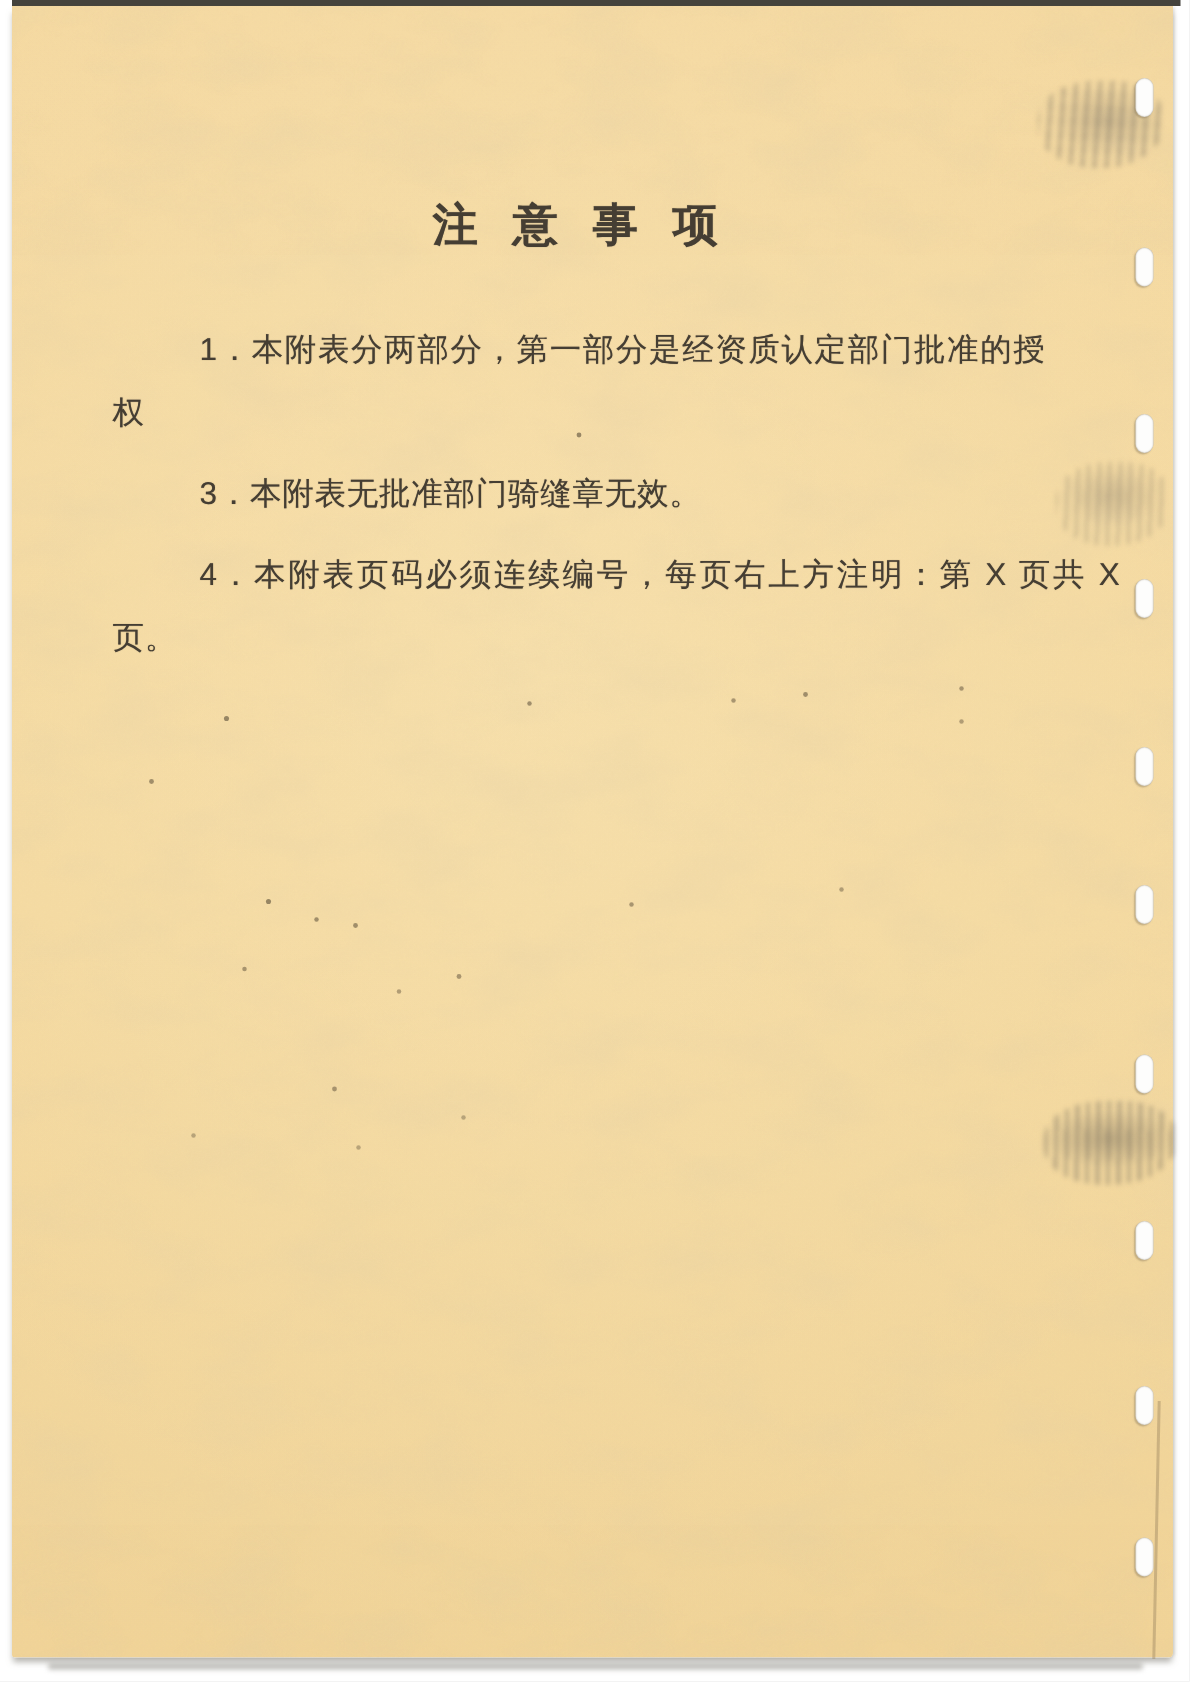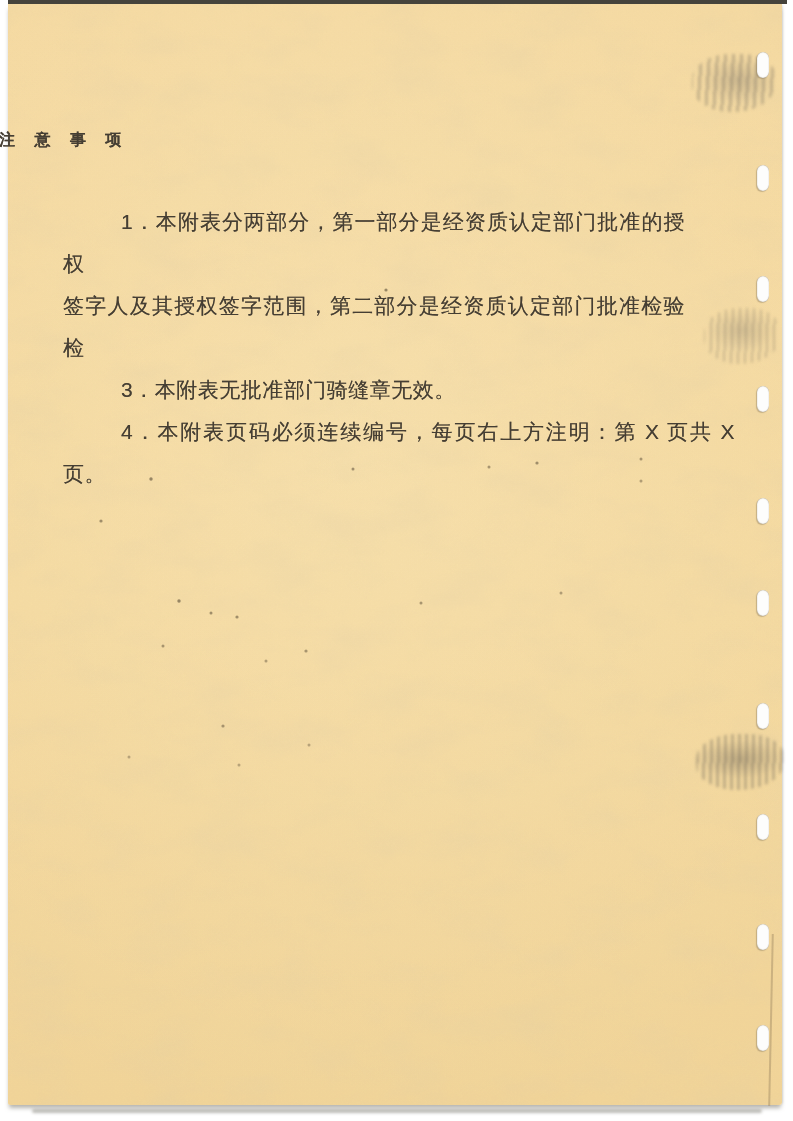--- a/index.html
+++ b/index.html
@@ -36,32 +36,32 @@
   .smudge-2{left:696px;top:304px;width:76px;height:56px;
     background:repeating-linear-gradient(92deg,rgba(110,102,90,.30) 0 2px,rgba(0,0,0,0) 2px 7px),
     radial-gradient(60% 50% at 50% 40%,rgba(120,112,100,.26),rgba(0,0,0,0) 75%);}
   .smudge-3{left:688px;top:730px;width:88px;height:56px;
     background:repeating-linear-gradient(91deg,rgba(100,94,84,.36) 0 3px,rgba(0,0,0,0) 3px 7px),
     radial-gradient(65% 45% at 50% 45%,rgba(95,88,78,.34),rgba(0,0,0,0) 78%);}
   .edge-line{position:absolute;left:762px;top:930px;width:1.5px;height:172px;
     background:rgba(158,136,98,.45);transform:rotate(1.2deg);}
   
   .title{
-    position:absolute;left:0;top:126px;width:100%;text-align:left;
+    position:absolute;left:0;top:126px;width:100%;text-align:center;
     transform:translateX(-9px);
-    font-size:16px;font-weight:bold;letter-spacing:5px;word-spacing:5px;
+    font-size:30px;font-weight:bold;letter-spacing:5px;word-spacing:5px;
     color:var(--ink,#453e33);text-shadow:0 0 .6px rgba(69,62,51,.65);
   }
   .bodytext{
     position:absolute;left:55px;top:197px;width:672px;
     font-size:21px;color:var(--ink,#453e33);
     text-shadow:0 0 .6px rgba(69,62,51,.6);
     letter-spacing:.5px;
   }
-  .para{margin:0;}
+  .para{margin:12px;}
   .line{
     line-height:42px;width:622px;
     text-align:justify;text-align-last:justify;
   }
   .line.first{text-indent:58px;}
   .line.last{text-align-last:left;}
   .line.w644{width:644px;}
   .line.w672{width:672px;}
   
   .specks{position:absolute;left:0;top:0;width:2px;height:2px;border-radius:50%;
@@ -129,21 +129,20 @@
     <div class="hole" style="top:699px"></div>
     <div class="hole" style="top:810px"></div>
     <div class="hole" style="top:920px"></div>
     <div class="hole" style="top:1021px"></div>
 
     <div class="title">注 意 事 项</div>
 
     <div class="bodytext">
       <p class="para">
         <span class="line first" style="display:block">1．本附表分两部分，第一部分是经资质认定部门批准的授权</span>
-        <span class="line" style="display:block">签字人及其授权签字范围，第二部分是经资质认定部门批准检验检</span>
       </p>
       <p class="para">
         <span class="line first last" style="display:block">3．本附表无批准部门骑缝章无效。</span>
       </p>
       <p class="para">
         <span class="line first w672" style="display:block">4．本附表页码必须连续编号，每页右上方注明：第 X 页共 X</span>
         <span class="line last" style="display:block">页。</span>
       </p>
     </div>
 

